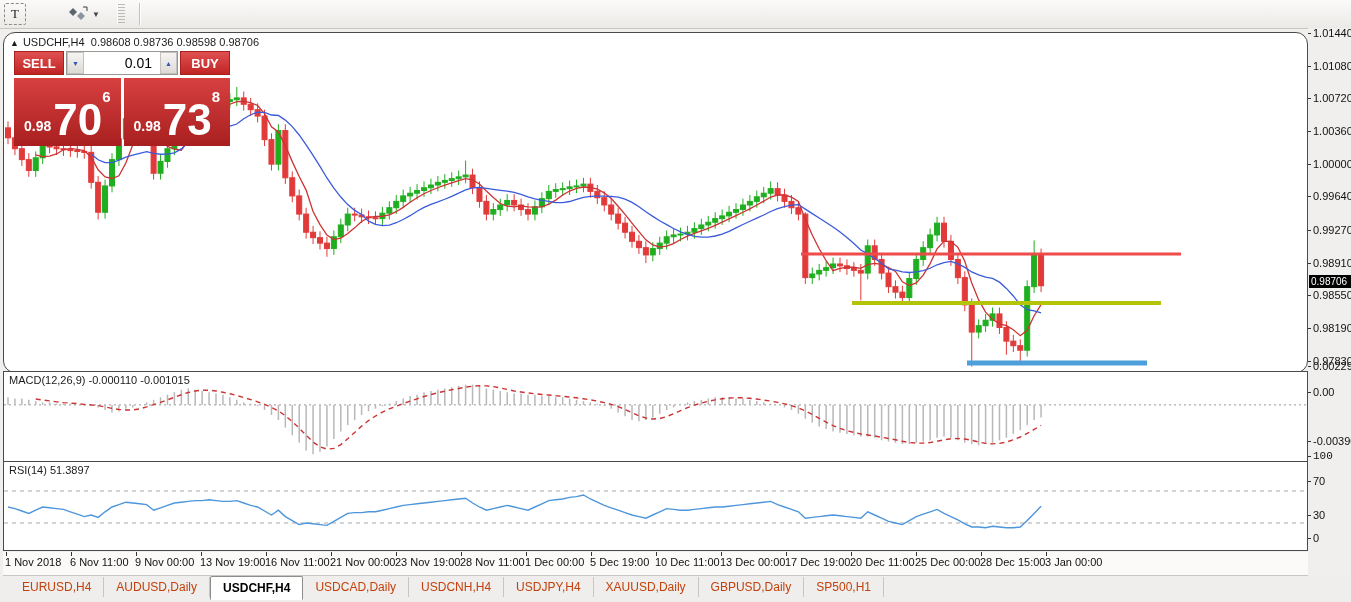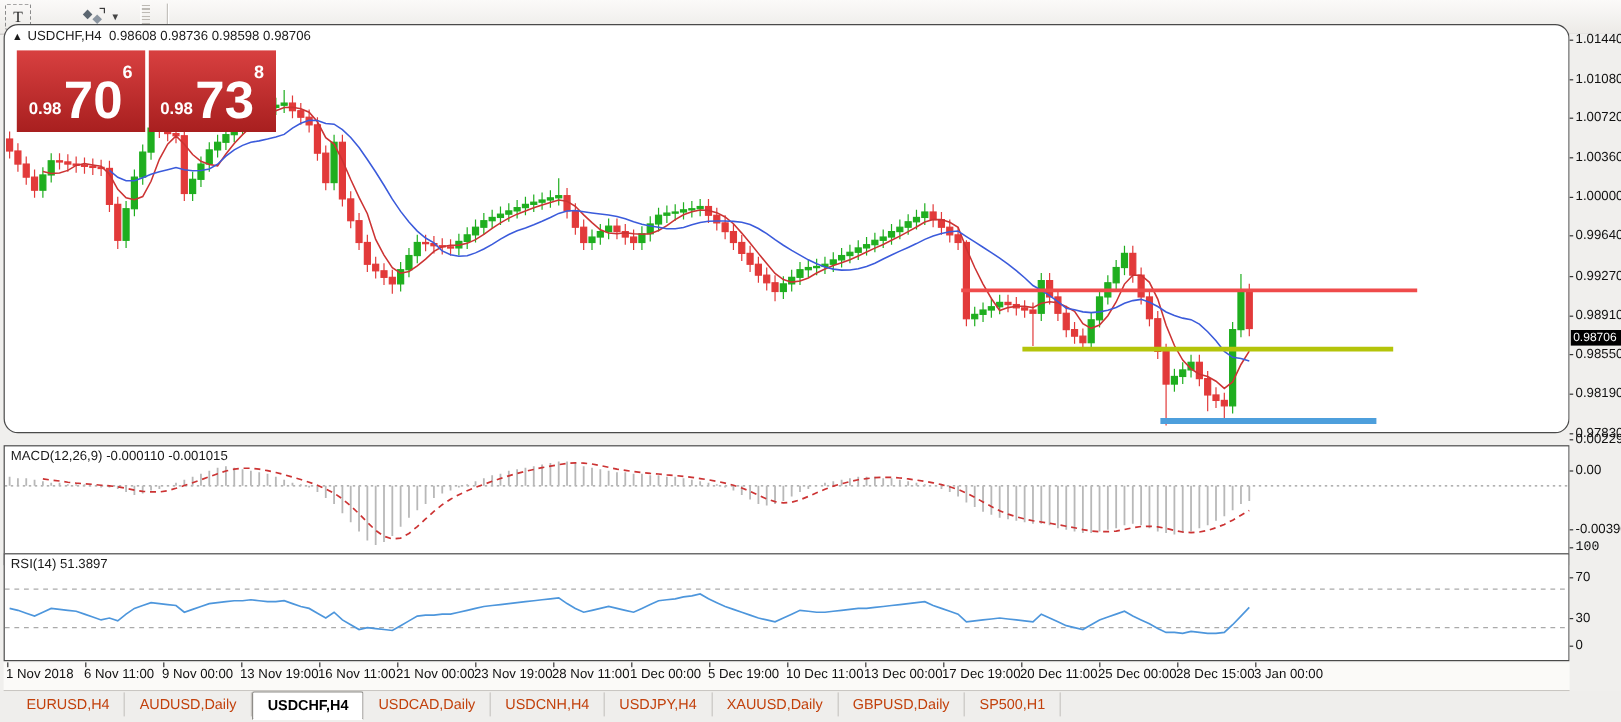--- a/index.html
+++ b/index.html
@@ -8,21 +8,21 @@
   
   #toolbar{position:absolute;left:0;top:0;width:1351px;height:28px;background:linear-gradient(#fbfaf9,#eceae7);border-bottom:1px solid #c9c6c2;display:flex;align-items:center;}
   .tbtn{height:20px;min-width:22px;margin:0 1px;display:flex;align-items:center;justify-content:center;font-size:11px;color:#333;border:1px solid transparent;border-radius:2px;padding:0 5px;}
   .tbtn.active{background:#fdfdfd;border:1px solid #9a9894;box-shadow:inset 0 0 2px #d8d5d0;}
   #texttool{margin-left:4px;border:1px dashed #8a8a8a;width:20px;min-width:20px;padding:0;font-family:"Liberation Serif",serif;font-size:13px;color:#222;}
   .grip{width:7px;height:20px;margin:0 6px 0 10px;background:repeating-linear-gradient(to bottom,#bdbab5 0 1px,transparent 1px 3px);border-left:1px solid #fff;}
   .tsep{width:1px;height:22px;background:#c4c1bd;margin:0 8px;box-shadow:1px 0 0 #fff;}
   .caret{font-size:8px;color:#444;margin-left:3px;}
   
   .pane{position:absolute;left:3px;width:1305px;background:#fff;border:1px solid #4a4a4a;box-sizing:border-box;}
-  #pane-price{top:20px;height:341px;border-radius:12px;}
+  #pane-price{top:32px;height:341px;border-radius:12px;}
   #pane-macd{top:371px;height:100px;}
   #pane-rsi{top:461px;height:90px;}
   .pane svg{position:absolute;left:0;top:0;}
   .pane-label{position:absolute;left:5px;top:2px;font-size:11px;color:#1a1a1a;white-space:nowrap;z-index:5;}
   #ohlc-header{position:absolute;left:6px;top:3px;font-size:11px;color:#1a1a1a;z-index:6;}
   #ohlc-header b{font-weight:normal;}
   .up-arrow{font-size:9px;margin-right:4px;}
   
   #right-axis{position:absolute;left:1308px;top:28px;width:43px;height:524px;background:#f0efed;padding-left:48px;}
   .axlabel{position:absolute;left:5px;font-size:11px;color:#111;white-space:nowrap;}
@@ -377,20 +377,29 @@
         <line x1="1037.0666666666666" y1="215.56224899598342" x2="1037.0666666666666" y2="259.12851405622564" stroke="#e23a3a" stroke-width="1"></line>
         <rect x="1034.5666666666666" y="221.9156626506022" width="5" height="30.859437751004634" fill="#e23a3a" stroke="#e23a3a"></rect>
         <polyline points="31.733333333333334,121.89477911646635 38.66666666666667,123.52851405622401 45.6,123.16546184739033 52.53333333333333,120.9871485943761 59.46666666666667,116.81204819277053 66.4,115.35983935742972 73.33333333333334,116.44899598393484 80.26666666666667,117.53815261044195 87.2,124.2546184738954 94.13333333333334,136.77991967871614 101.06666666666666,143.85943775100432 108,145.49317269076298 114.93333333333334,142.7702811244982 121.86666666666667,130.06345381526063 128.8,111.72931726907672 135.73333333333335,99.204016064256 142.66666666666669,92.30602409638767 149.6,99.204016064256 156.53333333333333,107.73574297188799 163.46666666666667,113.36305220883636 170.4,116.08594377510114 177.33333333333334,117.17510040160623 184.26666666666668,107.37269076305229 191.20000000000002,98.65943775100344 198.13333333333333,91.21686746988058 205.06666666666666,84.86345381526078 212,79.41767068273126 218.93333333333334,74.87951807229 225.86666666666667,71.24899598393496 232.8,68.52610441767222 239.73333333333335,68.34457831325135 246.66666666666669,69.6152610441753 253.60000000000002,72.51967871486094 260.53333333333336,80.50682730923636 267.4666666666667,93.75823293172647 274.40000000000003,99.02248995983915 281.33333333333337,112.63694779116497 288.26666666666665,128.61124497991983 295.2,143.4963855421686 302.1333333333333,157.11084337349442 309.06666666666666,178.53092369477983 316,191.60080321285213 322.93333333333334,202.12931726907647 329.8666666666667,206.66746987951873 336.8,205.2152610441759 343.73333333333335,200.49558232931676 350.6666666666667,194.8682730923684 357.6,188.5148594377506 364.53333333333336,184.70281124498075 371.4666666666667,183.43212851405679 378.40000000000003,183.25060240963896 385.33333333333337,181.79839357429816 392.26666666666665,178.7124497991967 399.2,174.35582329317327 406.1333333333333,169.27309236947843 413.06666666666666,164.73493975903617 420,160.74136546184747 426.93333333333334,157.47389558232913 433.8666666666667,154.75100401606537 440.8,152.20963855421746 447.73333333333335,149.8497991967864 454.6666666666667,147.67148594377517 461.6,145.67469879517984 468.53333333333336,146.7638554216869 475.4666666666667,150.9389558232935 482.40000000000003,158.0184738955837 489.33333333333337,164.55341365461933 496.2666666666667,170.5437751004014 503.20000000000005,173.0851405622493 510.1333333333333,173.8112449799197 517.0666666666667,172.90361445783145 524,173.8112449799197 530.9333333333334,174.17429718875442 537.8666666666667,173.8112449799197 544.8000000000001,171.08835341365494 551.7333333333333,167.09477911646522 558.6666666666667,162.0120481927714 565.6,158.01847389558168 572.5333333333333,155.47710843373375 579.4666666666667,154.02489959839295 586.4,154.38795180722866 593.3333333333334,156.20321285140616 600.2666666666667,159.83373493975918 607.2,165.46104417670657 614.1333333333333,173.26666666666617 621.0666666666667,181.43534136546145 628,190.14859437750928 634.9333333333334,198.68032128514025 641.8666666666667,206.84899598393656 648.8000000000001,211.9317269076324 655.7333333333333,214.1100401606436 662.6666666666667,213.20240963855437 669.6,210.6610441767064 676.5333333333333,206.48594377509986 683.4666666666667,203.21847389558155 690.4,200.31405622489893 697.3333333333334,197.95421686746988 704.2666666666667,195.41285140562195 711.2,192.3269076305225 718.1333333333333,189.05943775100417 725.0666666666667,185.79196787148587 732,182.7060240963854 738.9333333333334,179.25702811244824 745.8666666666667,175.80803212851407 752.8000000000001,171.99598393574422 759.7333333333333,168.18393574297232 766.6666666666667,164.00883534136577 773.6,162.0120481927714 780.5333333333333,162.0120481927714 787.4666666666667,164.1903614457826 794.4,168.36546184738918 801.3333333333334,186.15502008031956 808.2666666666667,201.9477911646596 815.2,215.74377510040227 822.1333333333333,227.72449799196843 829.0666666666667,237.70843373494122 836,235.34859437751012 842.9333333333334,234.25943775100305 849.8666666666667,234.25943775100305 856.8000000000001,235.34859437751012 863.7333333333333,231.71807228915713 870.6666666666667,230.44738955823317 877.6,231.35502008032142 884.5333333333334,234.62248995983975 891.4666666666667,238.4345381526096 898.4,248.7815261044171 905.3333333333334,252.59357429718898 912.2666666666667,249.87068273092424 919.2,242.06506024096464 926.1333333333333,230.62891566265003 933.0666666666667,215.74377510040227 940,208.30120481927736 946.9333333333334,208.30120481927736 953.8666666666667,214.29156626506145 960.8000000000001,228.26907630522098 967.7333333333333,250.0522088353431 974.6666666666667,266.9341365461842 981.6,279.0963855421682 988.5333333333334,286.35742971887623 995.4666666666667,290.89558232931654 1002.4000000000001,292.710843373494 1009.3333333333334,296.70441767068377 1016.2666666666667,302.69477911646686 1023.2,297.2489959839363 1030.1333333333334,282.7269076305212 1037.0666666666666,271.65381526104335 " fill="none" stroke="#cc3333" stroke-width="1.3"></polyline>
         <polyline points="87.2,121.02903923385907 94.13333333333334,126.75409329626035 101.06666666666666,129.616620327463 108,129.61662032746503 114.93333333333334,127.17299969107403 121.86666666666667,124.1708371949335 128.8,122.21594068582111 135.73333333333335,120.4006796416446 142.66666666666669,118.58541859746808 149.6,120.40067964164662 156.53333333333333,121.23849243126593 163.46666666666667,121.02903923385907 170.4,119.84213778189705 177.33333333333334,115.86252703120131 184.26666666666668,109.09020698177387 191.20000000000002,103.85387704664717 198.13333333333333,100.15353722582924 205.06666666666666,97.57028112450035 212,96.38337967253834 218.93333333333334,94.91720729070254 225.86666666666667,93.10194624652402 232.8,91.00741427247372 239.73333333333335,85.7012666048821 246.66666666666669,81.72165585418637 253.60000000000002,79.20821748532643 260.53333333333336,79.41767068273126 267.4666666666667,82.00092678406014 274.40000000000003,82.48965091133874 281.33333333333337,87.09762125424493 288.26666666666665,93.59067037380262 295.2,101.96879827000171 302.1333333333333,111.88291628050557 309.06666666666666,122.35557615075697 316,133.38677788075393 322.93333333333334,144.9765214704984 329.8666666666667,155.16991041087604 336.8,164.03676243435373 343.73333333333335,171.57707754093357 350.6666666666667,177.3719493358058 357.6,181.42137781896847 364.53333333333336,188.12388013592997 371.4666666666667,191.26567809700438 378.40000000000003,192.5922150139013 385.33333333333337,192.10349088662267 392.26666666666665,189.7296879826996 399.2,186.51807228915627 406.1333333333333,182.67809700339942 413.06666666666666,178.2097621254251 420,174.4396045721352 426.93333333333334,171.36762434352772 433.8666666666667,168.9240037071367 440.8,166.27092987333992 447.73333333333335,163.33858510966832 454.6666666666667,160.19678714859288 461.6,156.84553599011366 468.53333333333336,154.89063948100124 475.4666666666667,154.40191535372264 482.40000000000003,155.37936360828087 489.33333333333337,156.426629595306 496.2666666666667,157.33426011739326 503.20000000000005,158.10225517454563 510.1333333333333,159.42879209144354 517.0666666666667,161.31387086808797 524,163.75749150448098 530.9333333333334,165.78220574606334 537.8666666666667,167.31819586036505 544.8000000000001,168.4352795798571 551.7333333333333,169.5523632993522 558.6666666666667,169.62218103181917 565.6,168.50509731232708 572.5333333333333,166.34074760580884 579.4666666666667,164.38585109669444 586.4,163.33858510966832 593.3333333333334,163.1291319122635 600.2666666666667,163.12913191226247 607.2,163.47822057460618 614.1333333333333,164.17639789928862 621.0666666666667,166.13129440840302 628,169.41272783441332 634.9333333333334,173.74142724745076 641.8666666666667,178.7683039851696 648.8000000000001,183.37627432808083 655.7333333333333,187.70497374111932 662.6666666666667,191.61476675934506 669.6,195.5245597775729 676.5333333333333,198.80599320358417 683.4666666666667,201.45906703738 690.4,203.2743280815575 697.3333333333334,204.11214087117781 704.2666666666667,204.04232313870986 711.2,202.99505715168473 718.1333333333333,201.04016064257033 725.0666666666667,198.31726907630457 732,194.82638245288743 738.9333333333334,191.4751312944072 745.8666666666667,188.26351560086383 752.8000000000001,185.19153537225836 759.7333333333333,181.97991967871502 766.6666666666667,178.48903305529987 773.6,175.62650602409823 780.5333333333333,173.53197405004795 787.4666666666667,172.20543713315004 794.4,171.57707754093357 801.3333333333334,176.11523015137584 808.2666666666667,180.58356502935018 815.2,185.0518999073235 822.1333333333333,189.5202347852948 829.0666666666667,194.05838739573707 836,199.01544640098902 842.9333333333334,204.53104726598647 849.8666666666667,210.4655545257946 856.8000000000001,216.95860364535025 863.7333333333333,220.86839666357707 870.6666666666667,225.3367315415504 877.6,230.36360827927024 884.5333333333334,235.94902687673766 891.4666666666667,237.06611059623074 898.4,238.88137164040828 905.3333333333334,239.50973123262276 912.2666666666667,238.88137164040828 919.2,237.6246524559773 926.1333333333333,235.25084955205423 933.0666666666667,231.7599629286371 940,229.52579548965093 946.9333333333334,228.4785295026268 953.8666666666667,230.9221501390178 960.8000000000001,234.41303676243393 967.7333333333333,238.95118937287722 974.6666666666667,241.95335186901676 981.6,244.11770157553497 988.5333333333334,245.37442075996393 995.4666666666667,249.14457831325282 1002.4000000000001,255.42817423540365 1009.3333333333334,262.96848934198346 1016.2666666666667,271.83534136546217 1023.2,276.72258263824517 1030.1333333333334,277.7698486252693 1037.0666666666666,279.7945628668516 " fill="none" stroke="#3b5bdb" stroke-width="1.3"></polyline>
         <line x1="797" y1="221.00803212851395" x2="1177" y2="221.00803212851395" stroke="#ef4b4b" stroke-width="3"></line>
         <line x1="848" y1="270.02008032128566" x2="1157" y2="270.02008032128566" stroke="#b4c40a" stroke-width="4"></line>
         <line x1="963" y1="329.9236947791165" x2="1143" y2="329.9236947791165" stroke="#4d9fdc" stroke-width="5"></line>
       </svg>
 
     <div id="trade-panel">
+      <div id="tp-row1">
+        <div class="tp-btn">SELL</div>
+        <div id="lot-box">
+          <div class="spin">▼</div>
+          <div id="lot-value">0.01</div>
+          <div class="spin">▲</div>
+        </div>
+        <div class="tp-btn">BUY</div>
+      </div>
       <div id="tp-row2">
         <div class="price-box">
           <span class="pb-prefix">0.98</span>
           <span class="pb-big">70</span>
           <span class="pb-sup">6</span>
         </div>
         <div class="price-box">
           <span class="pb-prefix">0.98</span>
           <span class="pb-big">73</span>
           <span class="pb-sup">8</span>

